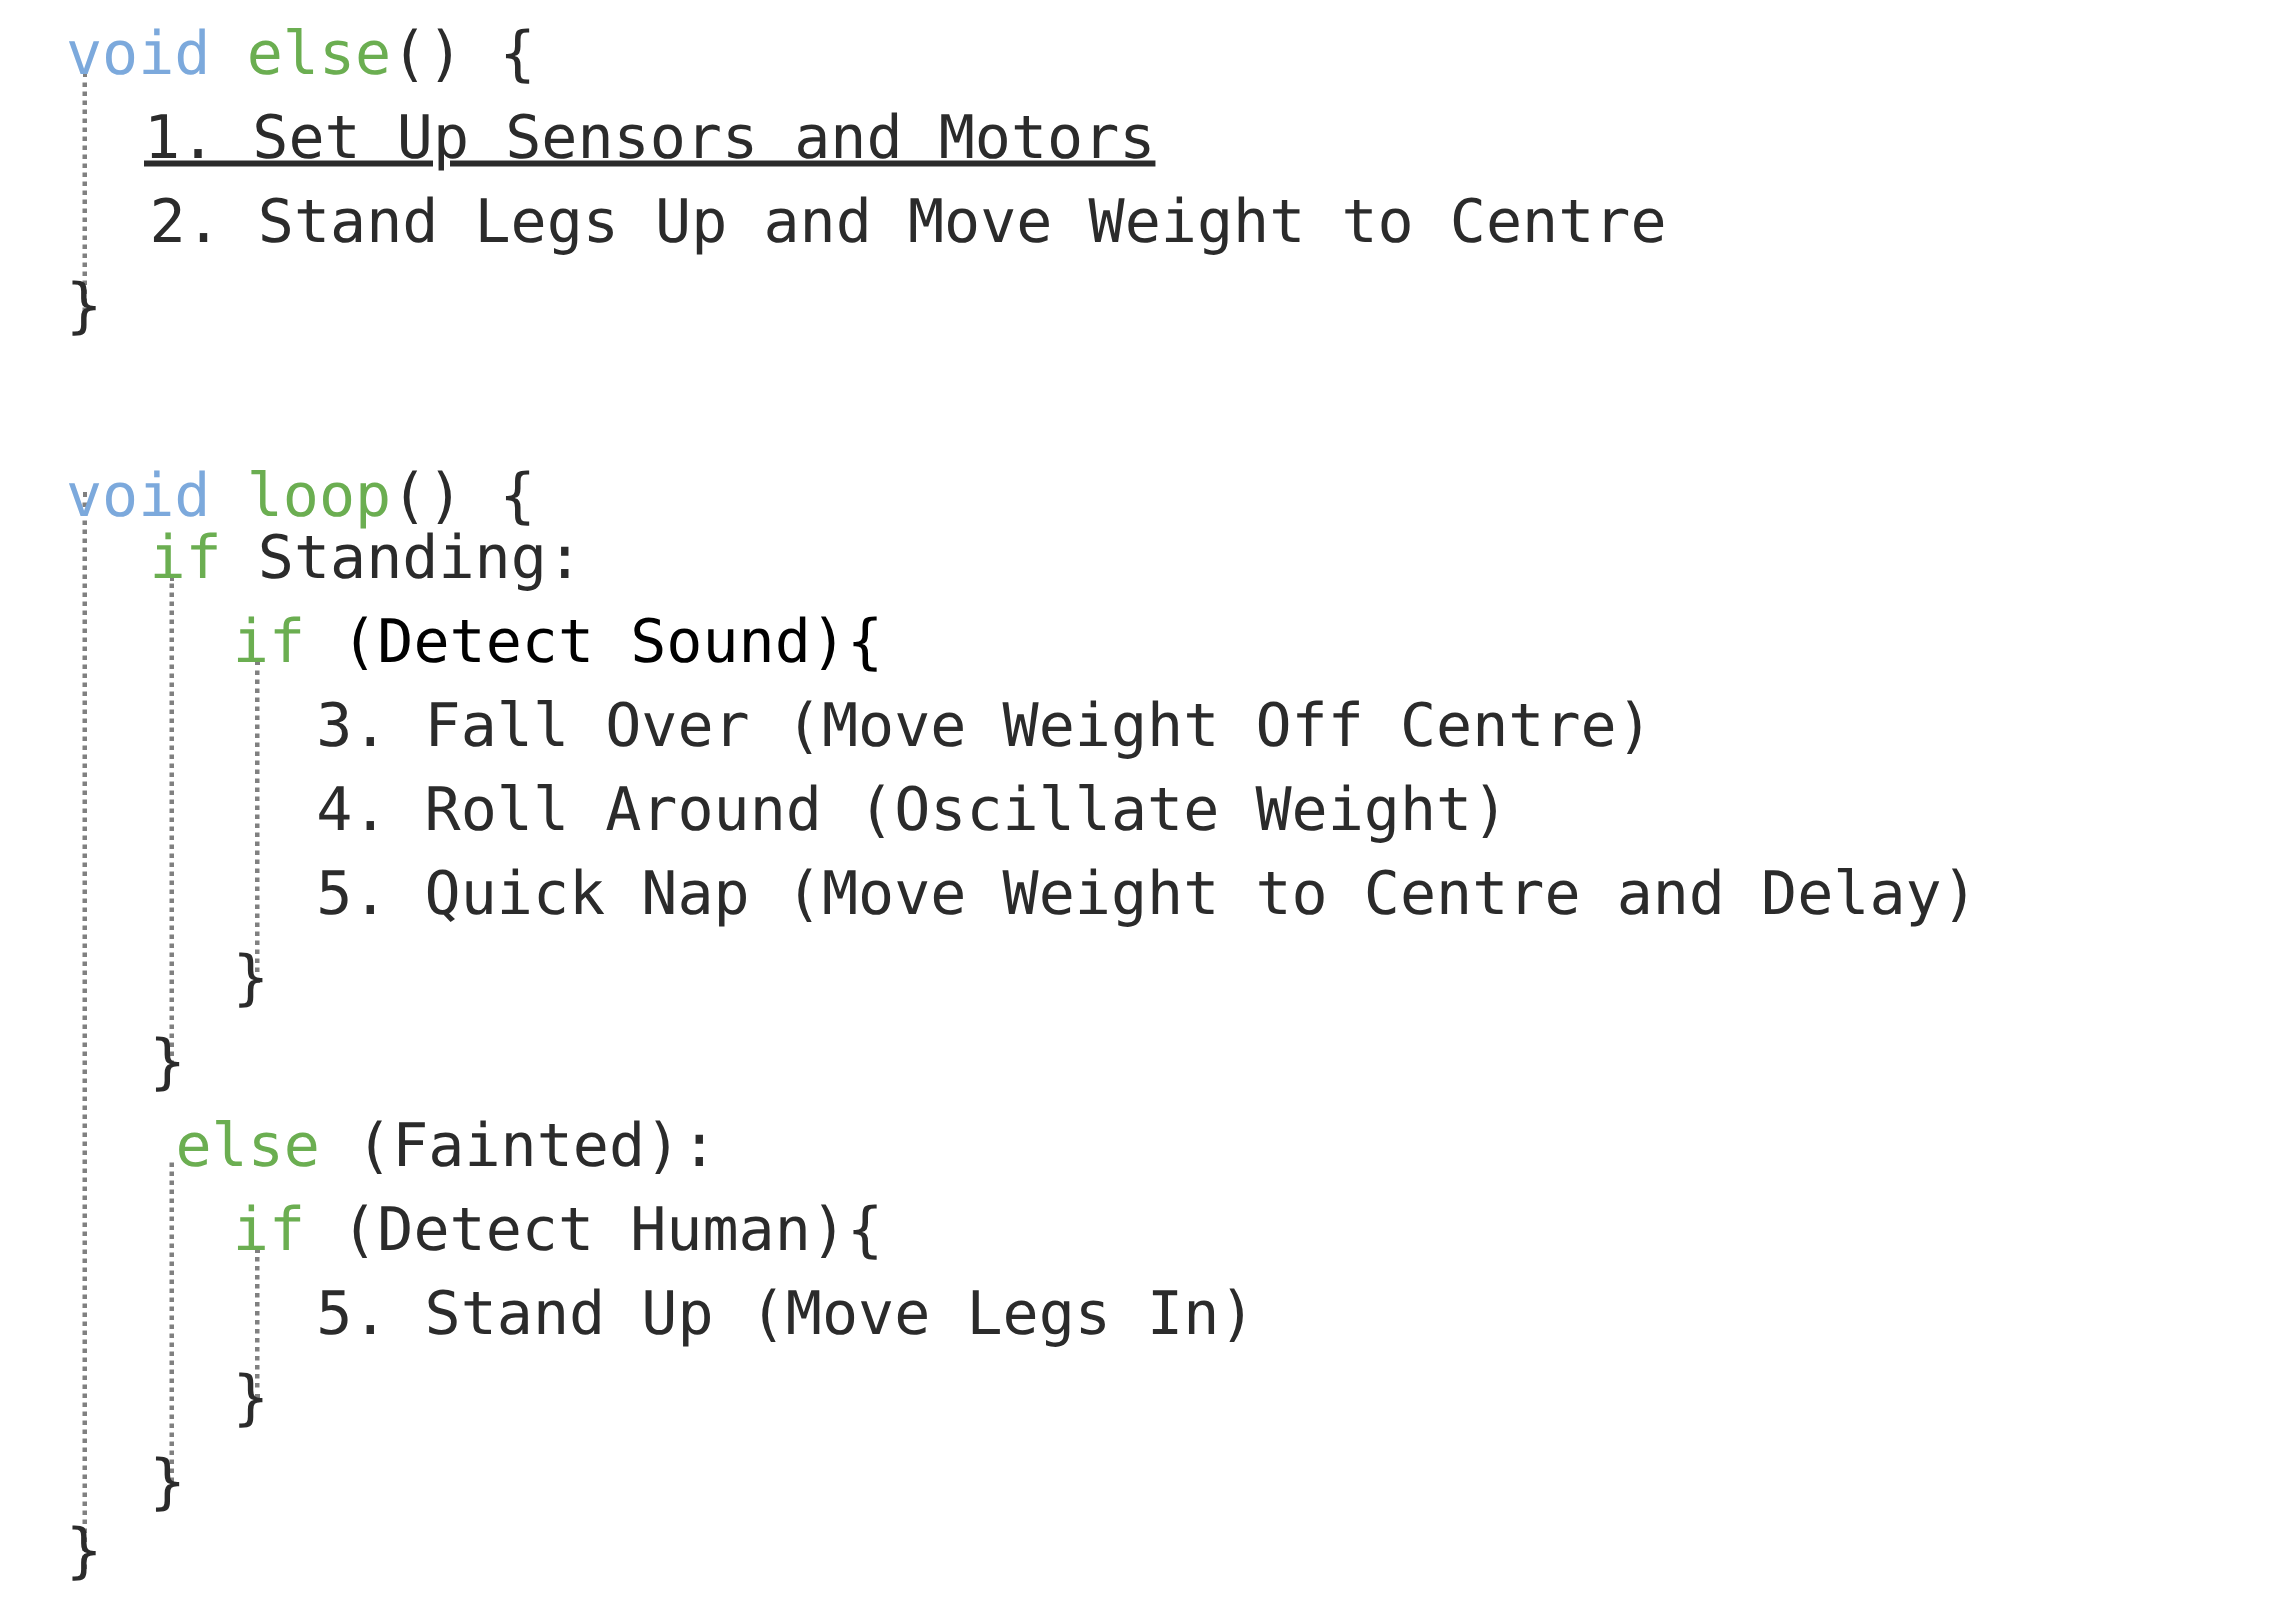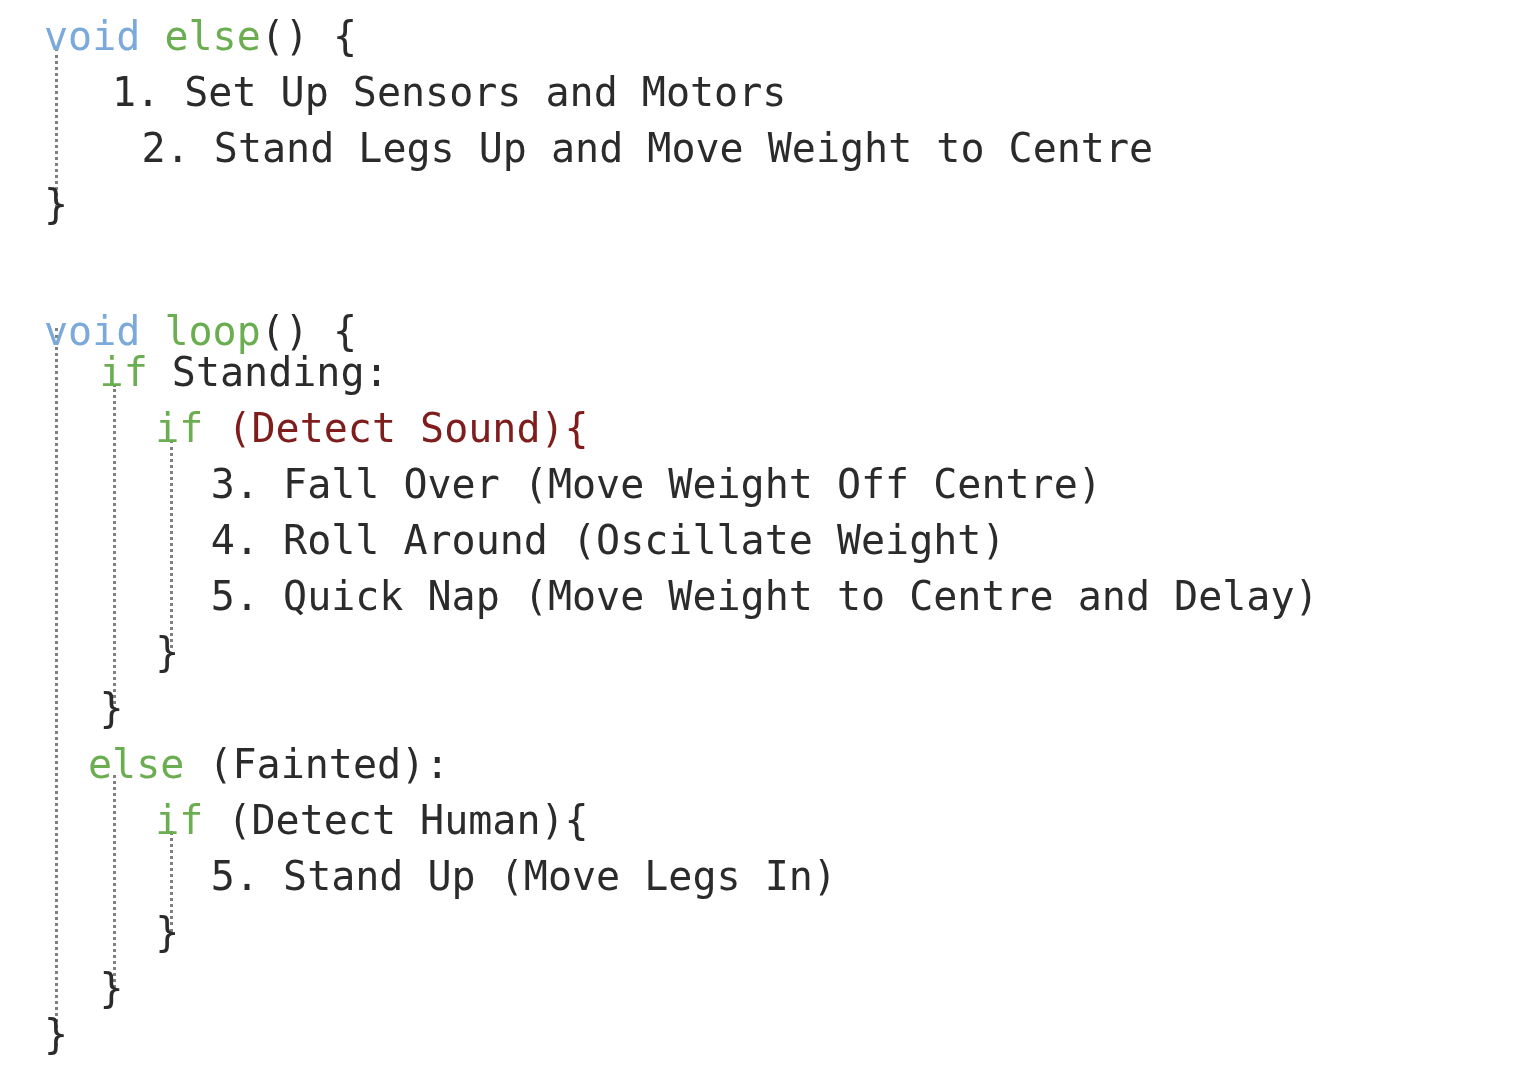--- a/index.html
+++ b/index.html
@@ -54,32 +54,32 @@
   <div id="guides-layer">
       <div class="guide" style="left: 55px; top: 48px; height: 160px; border-left-color: rgb(107, 107, 107);"></div>
       <div class="guide" style="left: 55px; top: 328px; height: 718px; border-left-color: rgb(107, 107, 107);"></div>
       <div class="guide" style="left: 113px; top: 384px; height: 326px; border-left-color: rgb(107, 107, 107);"></div>
       <div class="guide" style="left: 170px; top: 440px; height: 215px; border-left-color: rgb(107, 107, 107);"></div>
       <div class="guide" style="left: 113px; top: 775px; height: 213px; border-left-color: rgb(107, 107, 107);"></div>
       <div class="guide" style="left: 170px; top: 831px; height: 102px; border-left-color: rgb(107, 107, 107);"></div>
     </div>
   <div id="lines-layer">
       <div class="code-line" style="top: 8px; left: 44px; color: rgb(43, 43, 43);"><span class="tok-kw-type" style="color: rgb(124, 169, 220);">void</span><span class="tok-plain" style="color: rgb(43, 43, 43);"> </span><span class="tok-fn" style="color: rgb(107, 174, 81);">else</span><span class="tok-plain" style="color: rgb(43, 43, 43);">() {</span></div>
-      <div class="code-line" style="top: 64px; left: 112px; color: rgb(43, 43, 43);"><span class="tok-plain" style="color: rgb(43, 43, 43);">1. Set Up Sensors and Motors</span></div>
-      <div class="code-line" style="top: 120px; left: 99.6px; color: rgb(43, 43, 43); margin-left: 42px;"><span class="tok-plain" style="color: rgb(43, 43, 43);">2. Stand Legs Up and Move Weight to Centre</span></div>
+      <div class="code-line" style="top: 64px; left: 96px; color: rgb(43, 43, 43); text-decoration: underline;"><span class="tok-plain" style="color: rgb(43, 43, 43);">1. Set Up Sensors and Motors</span></div>
+      <div class="code-line" style="top: 120px; left: 99.6px; color: rgb(43, 43, 43);"><span class="tok-plain" style="color: rgb(43, 43, 43);">2. Stand Legs Up and Move Weight to Centre</span></div>
       <div class="code-line" style="top: 176px; left: 44px; color: rgb(43, 43, 43);"><span class="tok-plain" style="color: rgb(43, 43, 43);">}</span></div>
       <div class="code-line" style="top: 232px; left: 44px; color: rgb(43, 43, 43);"></div>
       <div class="code-line" style="top: 288px; left: 44px; color: rgb(43, 43, 43); margin-top: 15px;"><span class="tok-kw-type" style="color: rgb(124, 169, 220);">void</span><span class="tok-plain" style="color: rgb(43, 43, 43);"> </span><span class="tok-fn" style="color: rgb(107, 174, 81);">loop</span><span class="tok-plain" style="color: rgb(43, 43, 43);">() {</span></div>
       <div class="code-line" style="top: 344px; left: 99.6px; color: rgb(43, 43, 43);"><span class="tok-kw-ctrl" style="color: rgb(107, 174, 81);">if</span><span class="tok-plain" style="color: rgb(43, 43, 43);"> Standing:</span></div>
-      <div class="code-line" style="top: 400px; left: 155.2px; color: rgb(43, 43, 43);"><span class="tok-kw-ctrl" style="color: rgb(107, 174, 81);">if</span><span class="tok-plain" style="color: #7f1d1d; text-align: right;"> (Detect Sound){</span></div>
+      <div class="code-line" style="top: 400px; left: 155.2px; color: rgb(43, 43, 43);"><span class="tok-kw-ctrl" style="color: rgb(107, 174, 81);">if</span><span class="tok-plain" style="color: #000000; text-align: right;"> (Detect Sound){</span></div>
       <div class="code-line" style="top: 456px; left: 210.8px; color: rgb(43, 43, 43);"><span class="tok-plain" style="color: rgb(43, 43, 43);">3. Fall Over (Move Weight Off Centre)</span></div>
       <div class="code-line" style="top: 512px; left: 210.8px; color: rgb(43, 43, 43);"><span class="tok-plain" style="color: rgb(43, 43, 43);">4. Roll Around (Oscillate Weight)</span></div>
       <div class="code-line" style="top: 568px; left: 210.8px; color: rgb(43, 43, 43);"><span class="tok-plain" style="color: rgb(43, 43, 43);">5. Quick Nap (Move Weight to Centre and Delay)</span></div>
       <div class="code-line" style="top: 624px; left: 155.2px; color: rgb(43, 43, 43);"><span class="tok-plain" style="color: rgb(43, 43, 43);">}</span></div>
       <div class="code-line" style="top: 680px; left: 99.6px; color: rgb(43, 43, 43);"><span class="tok-plain" style="color: rgb(43, 43, 43);">}</span></div>
-      <div class="code-line" style="top: 736px; left: 88px; color: rgb(43, 43, 43); text-align: center;"><span class="tok-kw-ctrl" style="color: rgb(107, 174, 81);">else</span><span class="tok-plain" style="color: rgb(43, 43, 43);"> (Fainted):</span></div>
+      <div class="code-line" style="top: 736px; left: 117px; color: rgb(43, 43, 43); text-align: center;"><span class="tok-kw-ctrl" style="color: rgb(107, 174, 81);">else</span><span class="tok-plain" style="color: rgb(43, 43, 43);"> (Fainted):</span></div>
       <div class="code-line" style="top: 792px; left: 155.2px; color: rgb(43, 43, 43);"><span class="tok-kw-ctrl" style="color: rgb(107, 174, 81);">if</span><span class="tok-plain" style="color: rgb(43, 43, 43);"> (Detect Human){</span></div>
       <div class="code-line" style="top: 848px; left: 210.8px; color: rgb(43, 43, 43);"><span class="tok-plain" style="color: rgb(43, 43, 43);">5. Stand Up (Move Legs In)</span></div>
       <div class="code-line" style="top: 904px; left: 155.2px; color: rgb(43, 43, 43);"><span class="tok-plain" style="color: rgb(43, 43, 43);">}</span></div>
       <div class="code-line" style="top: 960px; left: 99.6px; color: rgb(43, 43, 43);"><span class="tok-plain" style="color: rgb(43, 43, 43);">}</span></div>
       <div class="code-line" style="top: 1006px; left: 44px; color: rgb(43, 43, 43);"><span class="tok-plain" style="color: rgb(43, 43, 43);">}</span></div>
     </div>
 </div>
 
 </body></html>

